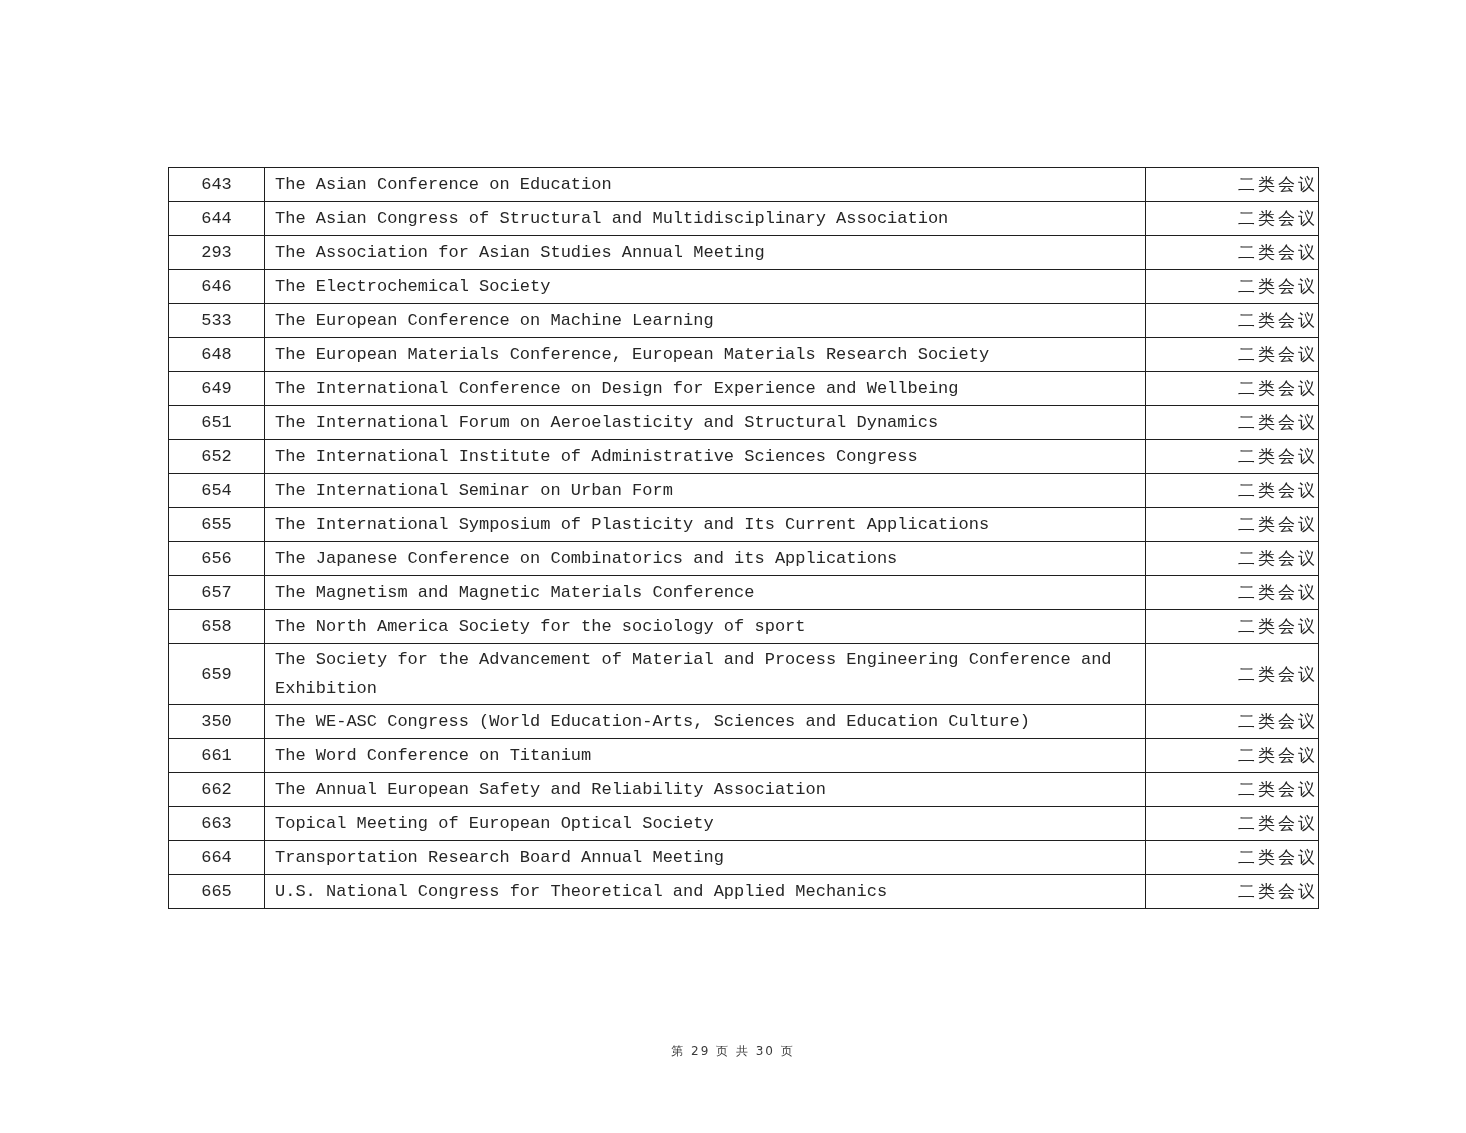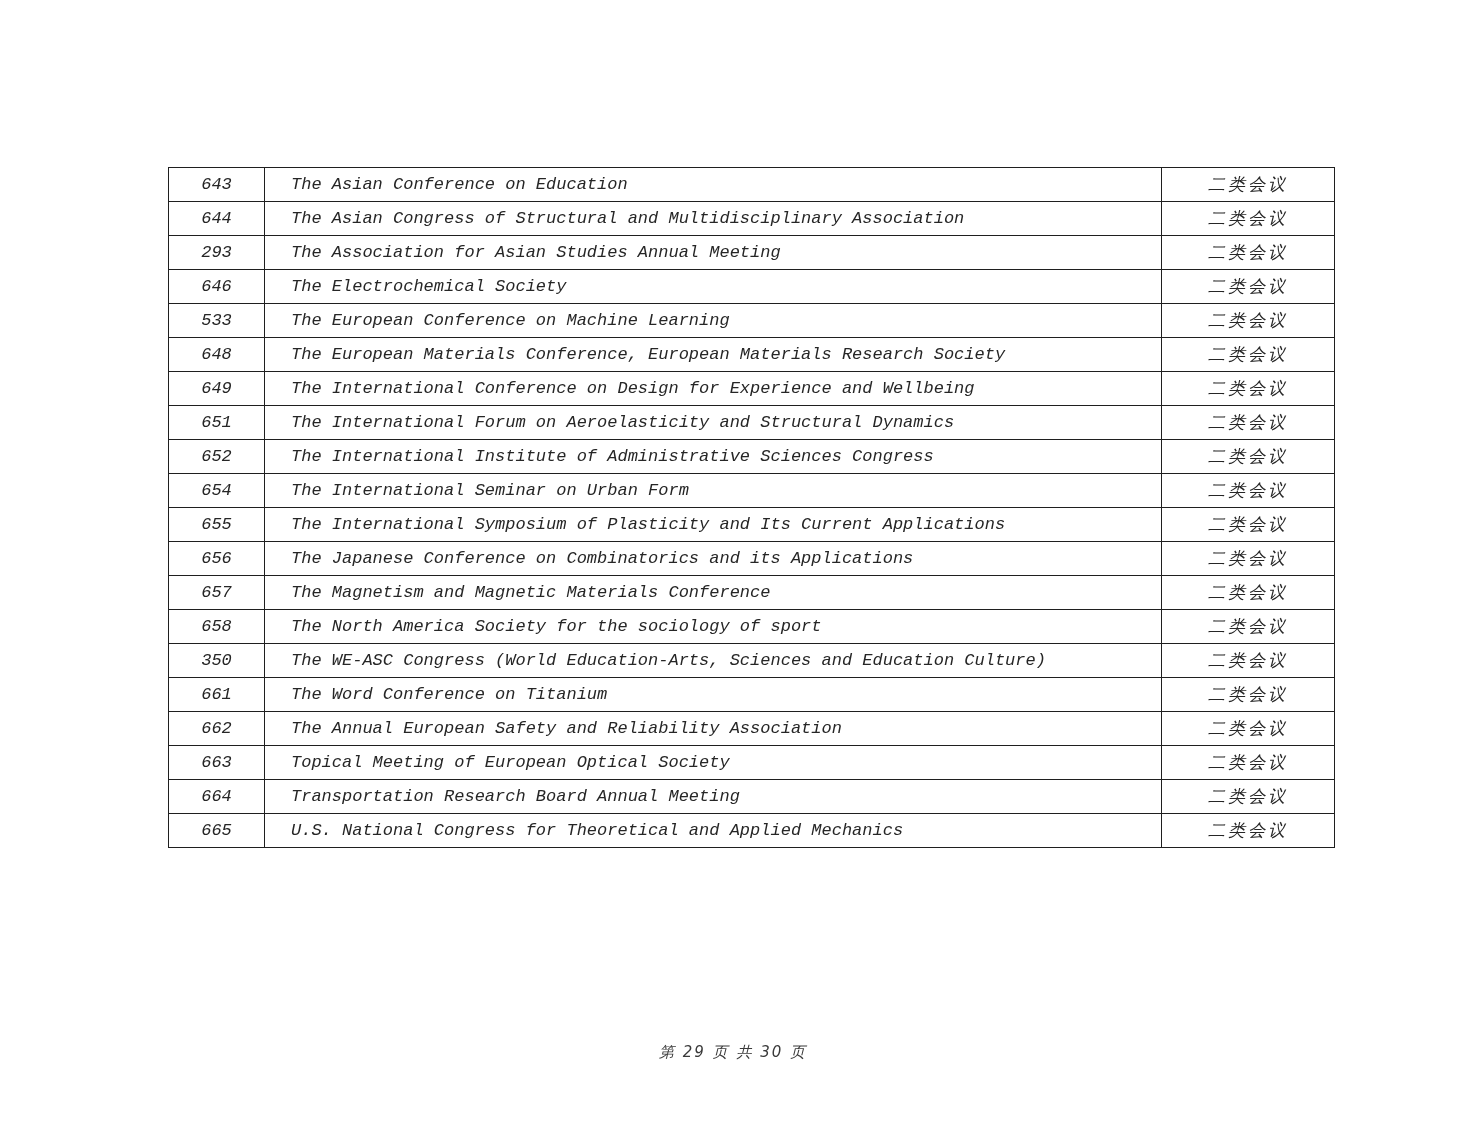--- a/index.html
+++ b/index.html
@@ -7,21 +7,20 @@
     padding: 0;
     background: #ffffff;
   }
   .page {
     position: relative;
     width: 1466px;
     height: 1133px;
     background: #ffffff;
     overflow: hidden;
     font-family: "Liberation Mono", "DejaVu Sans Mono", monospace;
-    font-style: italic;
   }
   table.conf-table {
     position: absolute;
     left: 168px;
     top: 167px;
     width: 1129px;
     border-collapse: collapse;
     table-layout: fixed;
   }
   table.conf-table td {
@@ -34,38 +33,38 @@
     overflow: hidden;
   }
   td.col-num {
     width: 95px;
     text-align: center;
     padding: 0;
   }
   td.col-name {
     width: 862px;
     text-align: left;
-    padding: 1px 8px 1px 26px;
+    padding: 1px 8px 1px 10px;
     word-wrap: break-word;
   }
   td.col-cat {
     width: 172px;
-    text-align: center;
+    text-align: right;
     padding: 0;
     font-size: 17px;
     letter-spacing: 3px;
     font-family: "DejaVu Sans", "Liberation Sans", sans-serif;
   }
   .footer {
     position: absolute;
     left: 0;
     top: 1043px;
     width: 100%;
     text-align: center;
-    font-size: 15px;
+    font-size: 12px;
     letter-spacing: 2px;
     color: #3a3a3a;
     font-family: "DejaVu Sans", "Liberation Sans", sans-serif;
   }
 </style>
 </head>
 <body>
 
 <div class="page">
 
@@ -150,20 +149,25 @@
     <td class="col-name">The Magnetism and Magnetic Materials Conference</td>
     <td class="col-cat">二类会议</td>
   </tr>
 
   <tr>
     <td class="col-num">658</td>
     <td class="col-name">The North America Society for the sociology of sport</td>
     <td class="col-cat">二类会议</td>
   </tr>
 
+  <tr>
+    <td class="col-num">659</td>
+    <td class="col-name">The Society for the Advancement of Material and Process Engineering Conference and Exhibition</td>
+    <td class="col-cat">二类会议</td>
+  </tr>
 
   <tr>
     <td class="col-num">350</td>
     <td class="col-name">The WE-ASC Congress (World Education-Arts, Sciences and Education Culture)</td>
     <td class="col-cat">二类会议</td>
   </tr>
 
   <tr>
     <td class="col-num">661</td>
     <td class="col-name">The Word Conference on Titanium</td>

